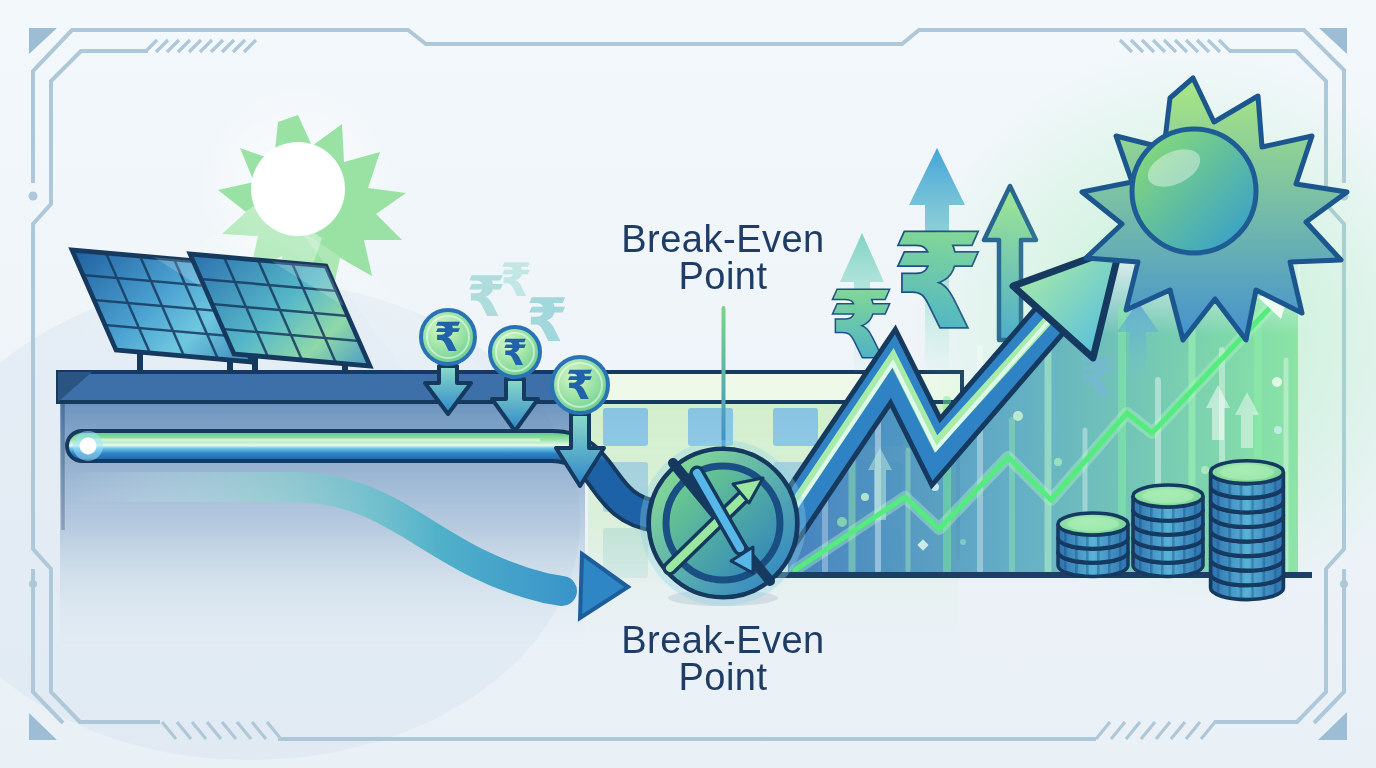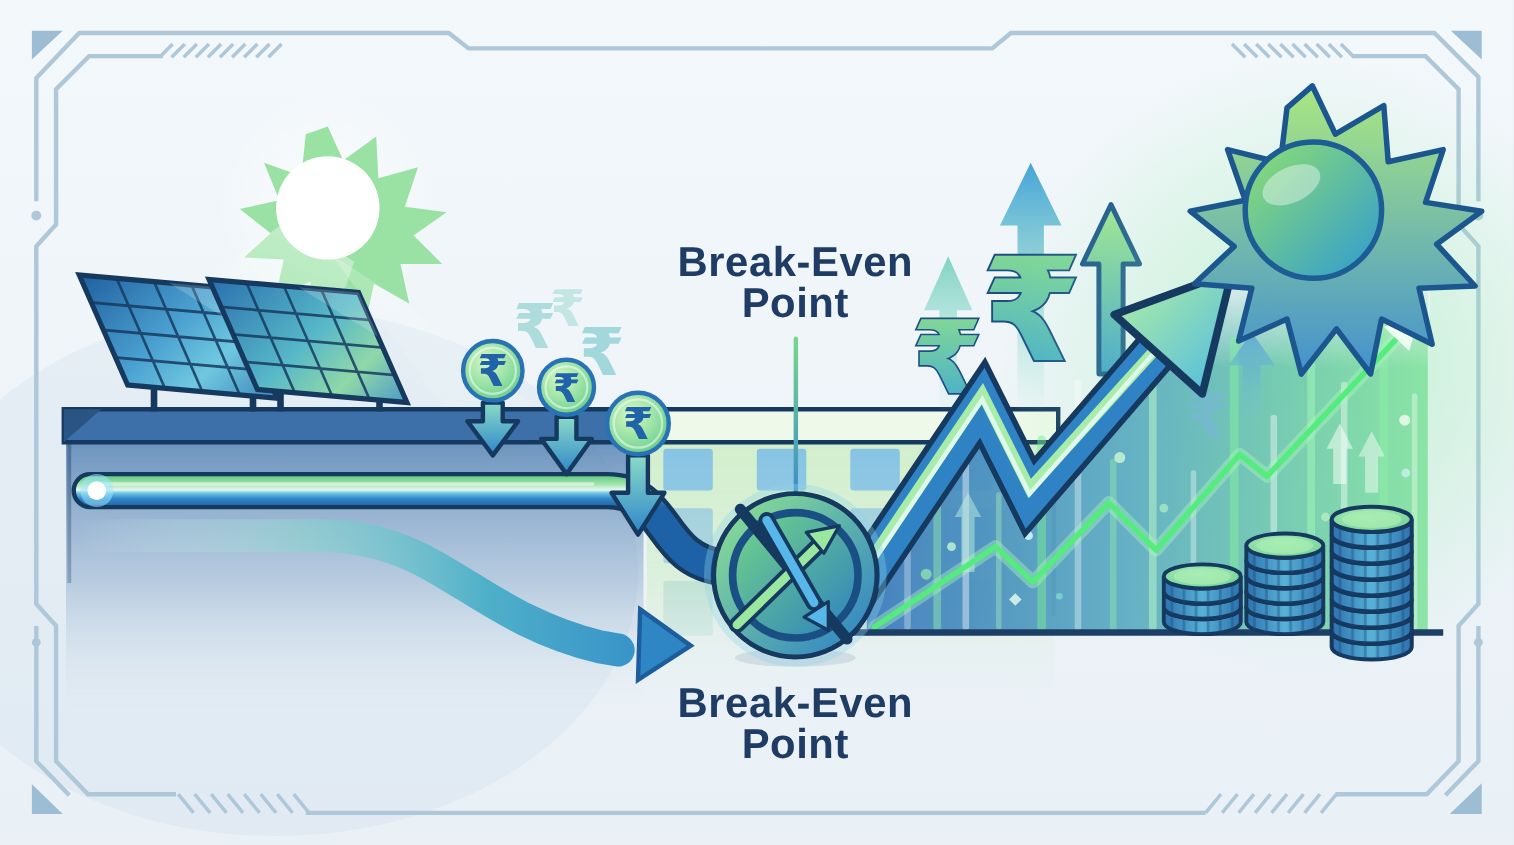--- a/index.html
+++ b/index.html
@@ -1,20 +1,20 @@
 <!DOCTYPE html>
 <html><head>
 <meta charset="utf-8">
 <style>
   html,body{margin:0;padding:0;background:#dfe8ef;}
   .stage{position:relative;width:1376px;height:768px;overflow:hidden;
          font-family:"Liberation Sans",sans-serif;background:#eef4f8;}
   .stage svg{position:absolute;left:0;top:0;}
   .be-label{position:absolute;width:320px;text-align:center;color:#1e3c64;
-            font-weight:bold;font-size:38px;line-height:37px;letter-spacing:.5px;}
+            font-weight:normal;font-size:38px;line-height:37px;letter-spacing:.5px;}
   .be-label span{display:block;}
   .label-top{left:563px;top:221px;}
   .label-bottom{left:563px;top:622px;}
 </style>
 </head>
 <body>
 
 <div class="stage">
 <svg width="1376" height="768" viewBox="0 0 1376 768">
 <defs>

